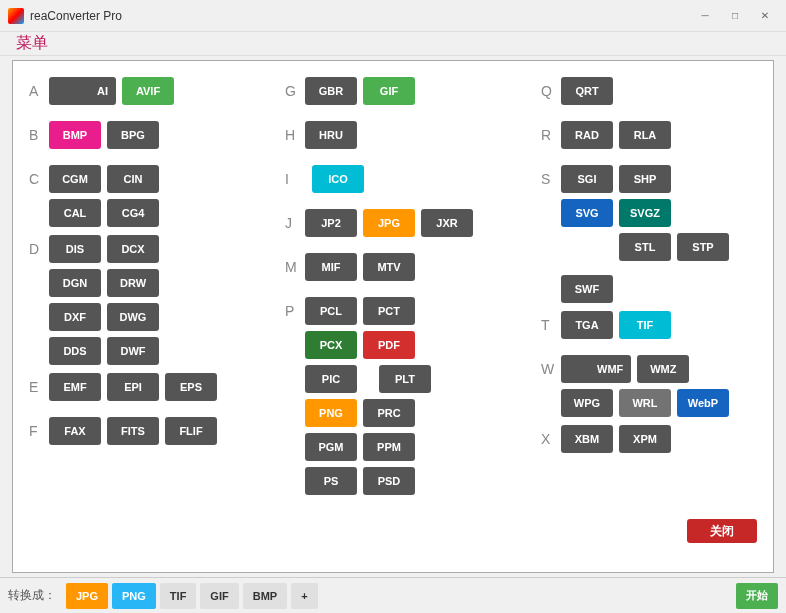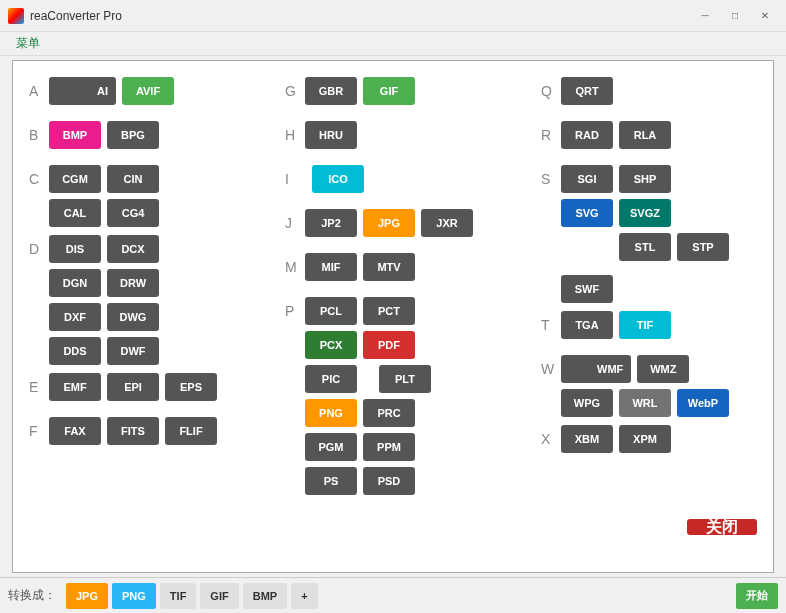--- a/index.html
+++ b/index.html
@@ -54,24 +54,24 @@
     
     .menu-bar {
       background: #f0f0f0;
       height: 24px;
       display: flex;
       align-items: center;
       padding: 0 8px;
       border-bottom: 1px solid #ddd;
     }
     .menu-item {
-      font-size: 12px;
+      font-size: 16px;
       padding: 2px 8px;
       cursor: pointer;
-      color: #15803d;
+      color: #be185d;
     }
 
     
     .dialog {
       background: #fff;
       border: 1px solid #aaa;
       margin: 4px 12px;
       padding: 16px;
       height: calc(613px - 56px - 36px - 8px);
       overflow-y: auto;
@@ -121,23 +121,23 @@
       font-weight: 600;
       cursor: pointer;
       color: white;
       display: flex;
       align-items: center;
       justify-content: center;
     }
     .fmt-btn.close-btn {
       background: #c62828;
       color: white;
-      height: 16px;
+      height: 24px;
       min-width: 70px;
-      font-size: 16px;
+      font-size: 12px;
     }
 
     
     .bottom-bar {
       position: absolute;
       bottom: 0;
       left: 0;
       right: 0;
       height: 36px;
       background: #f0f0f0;

